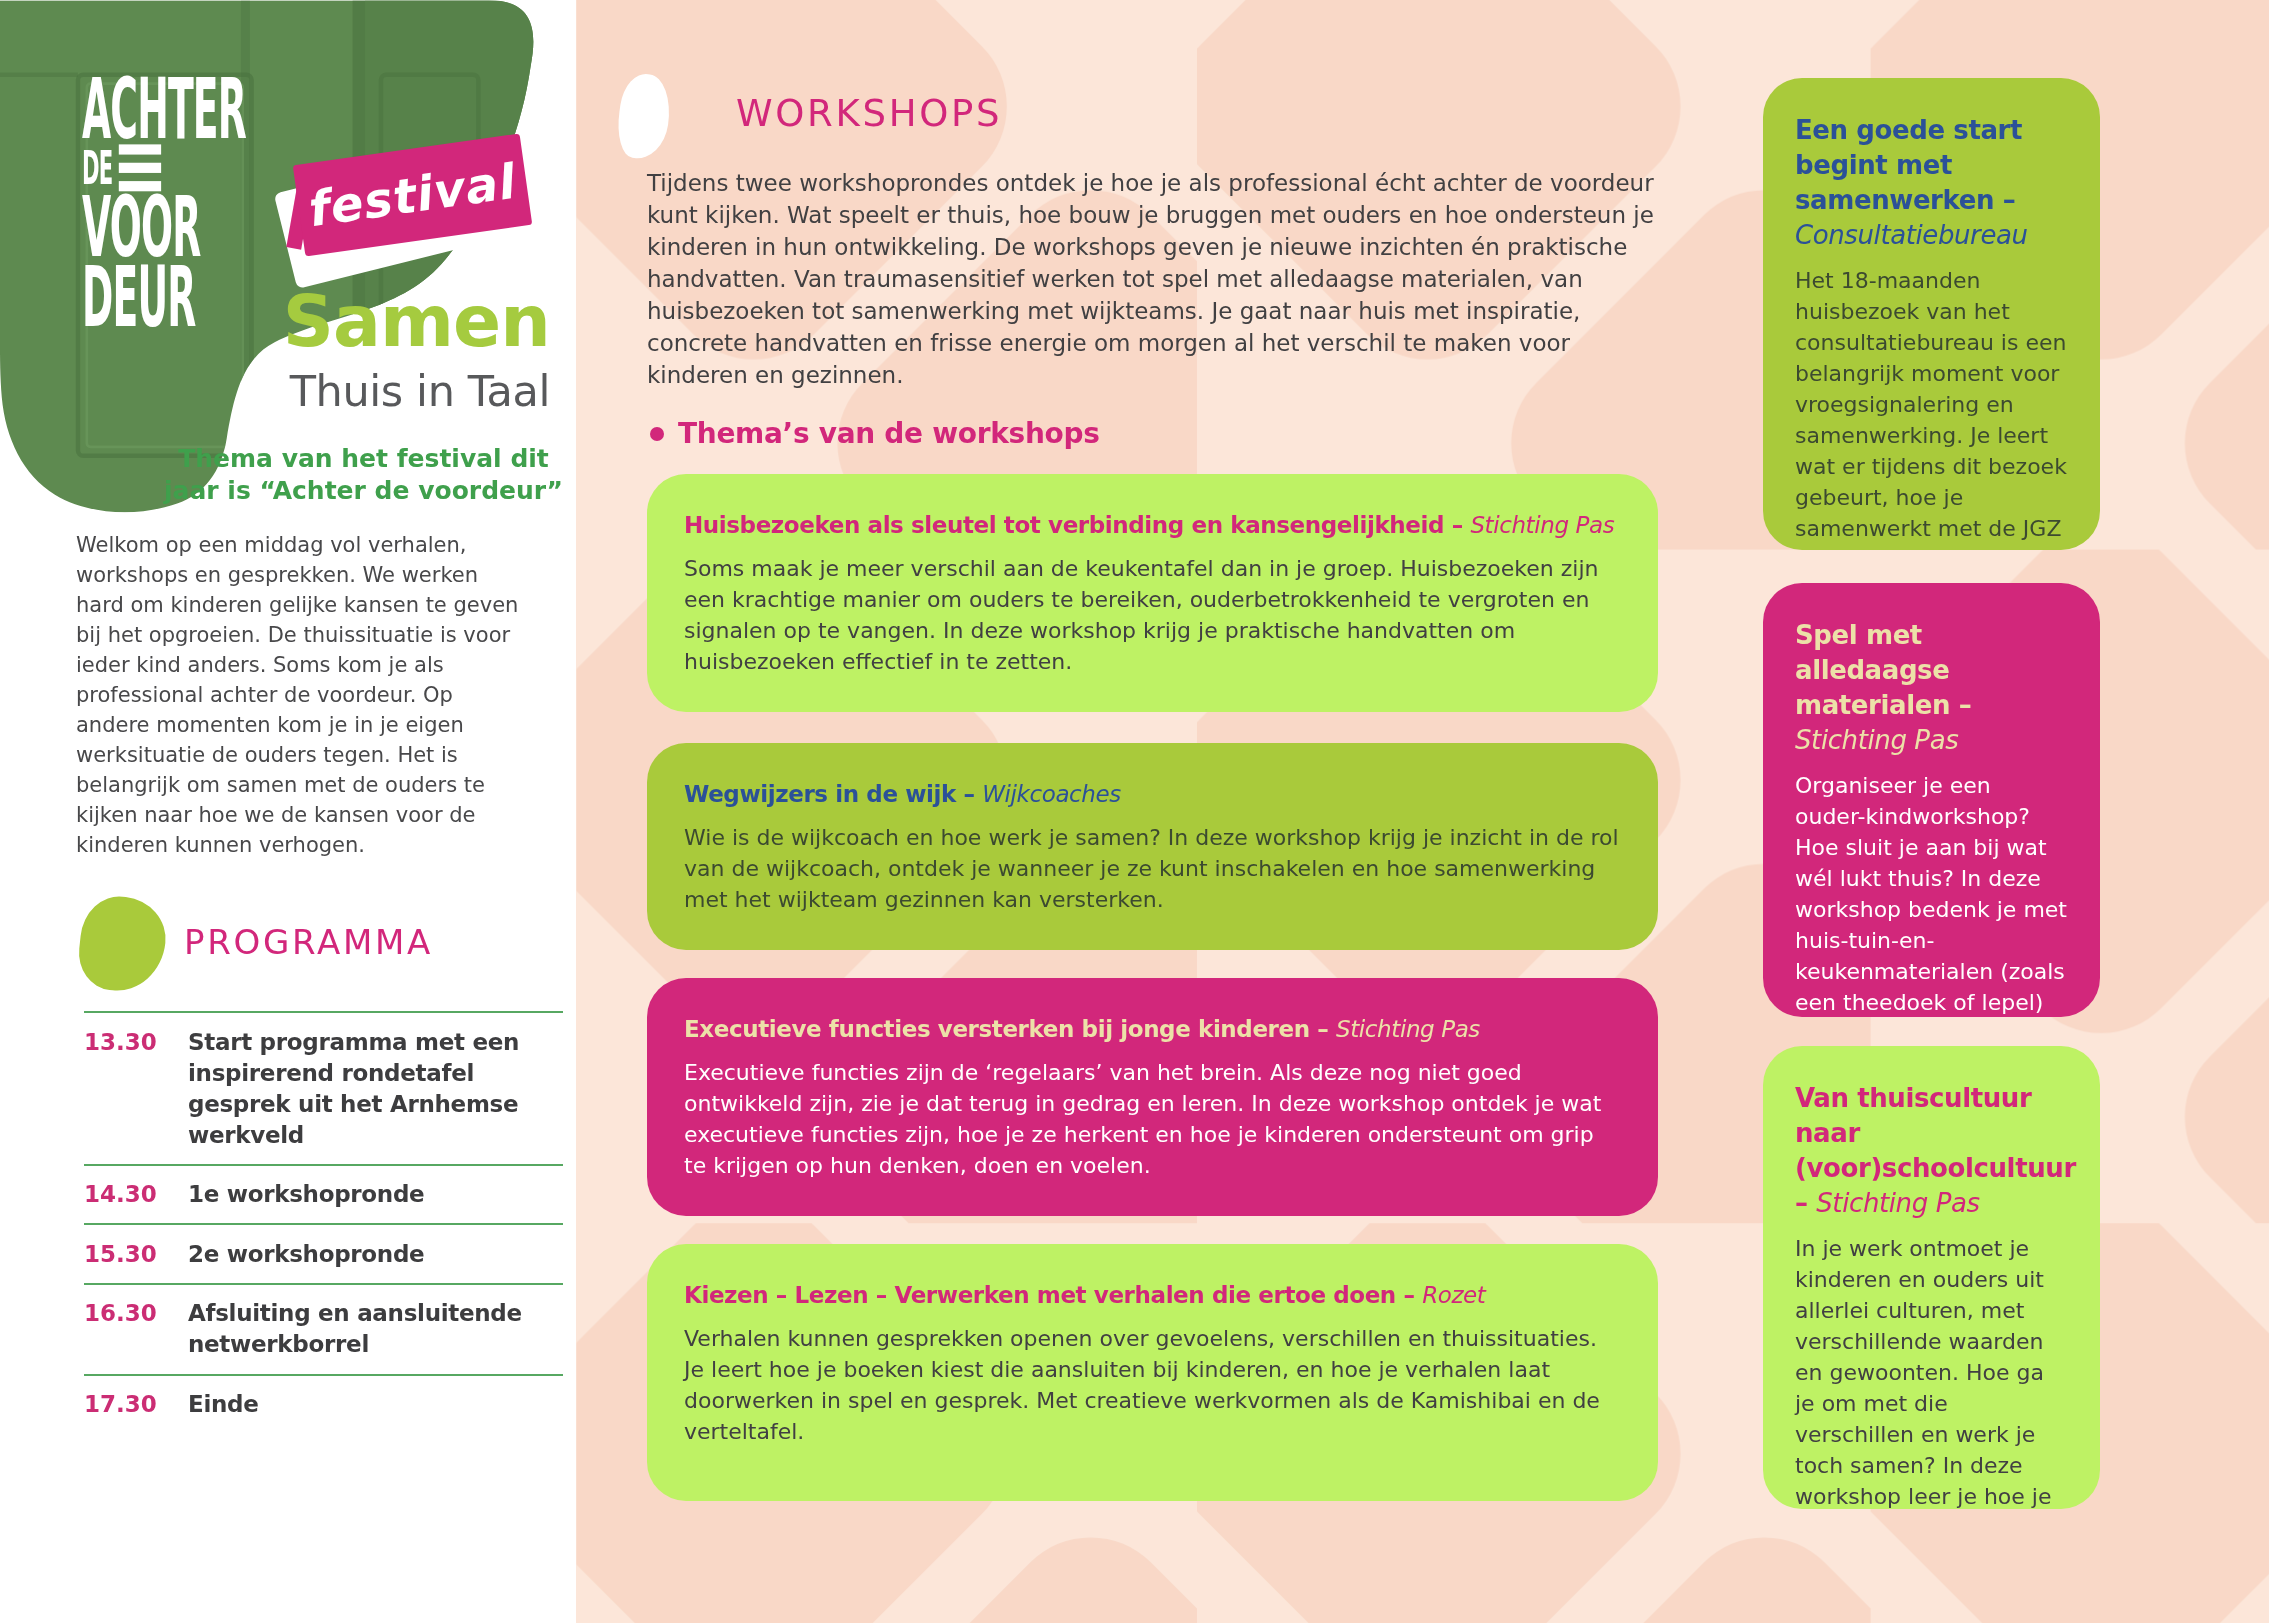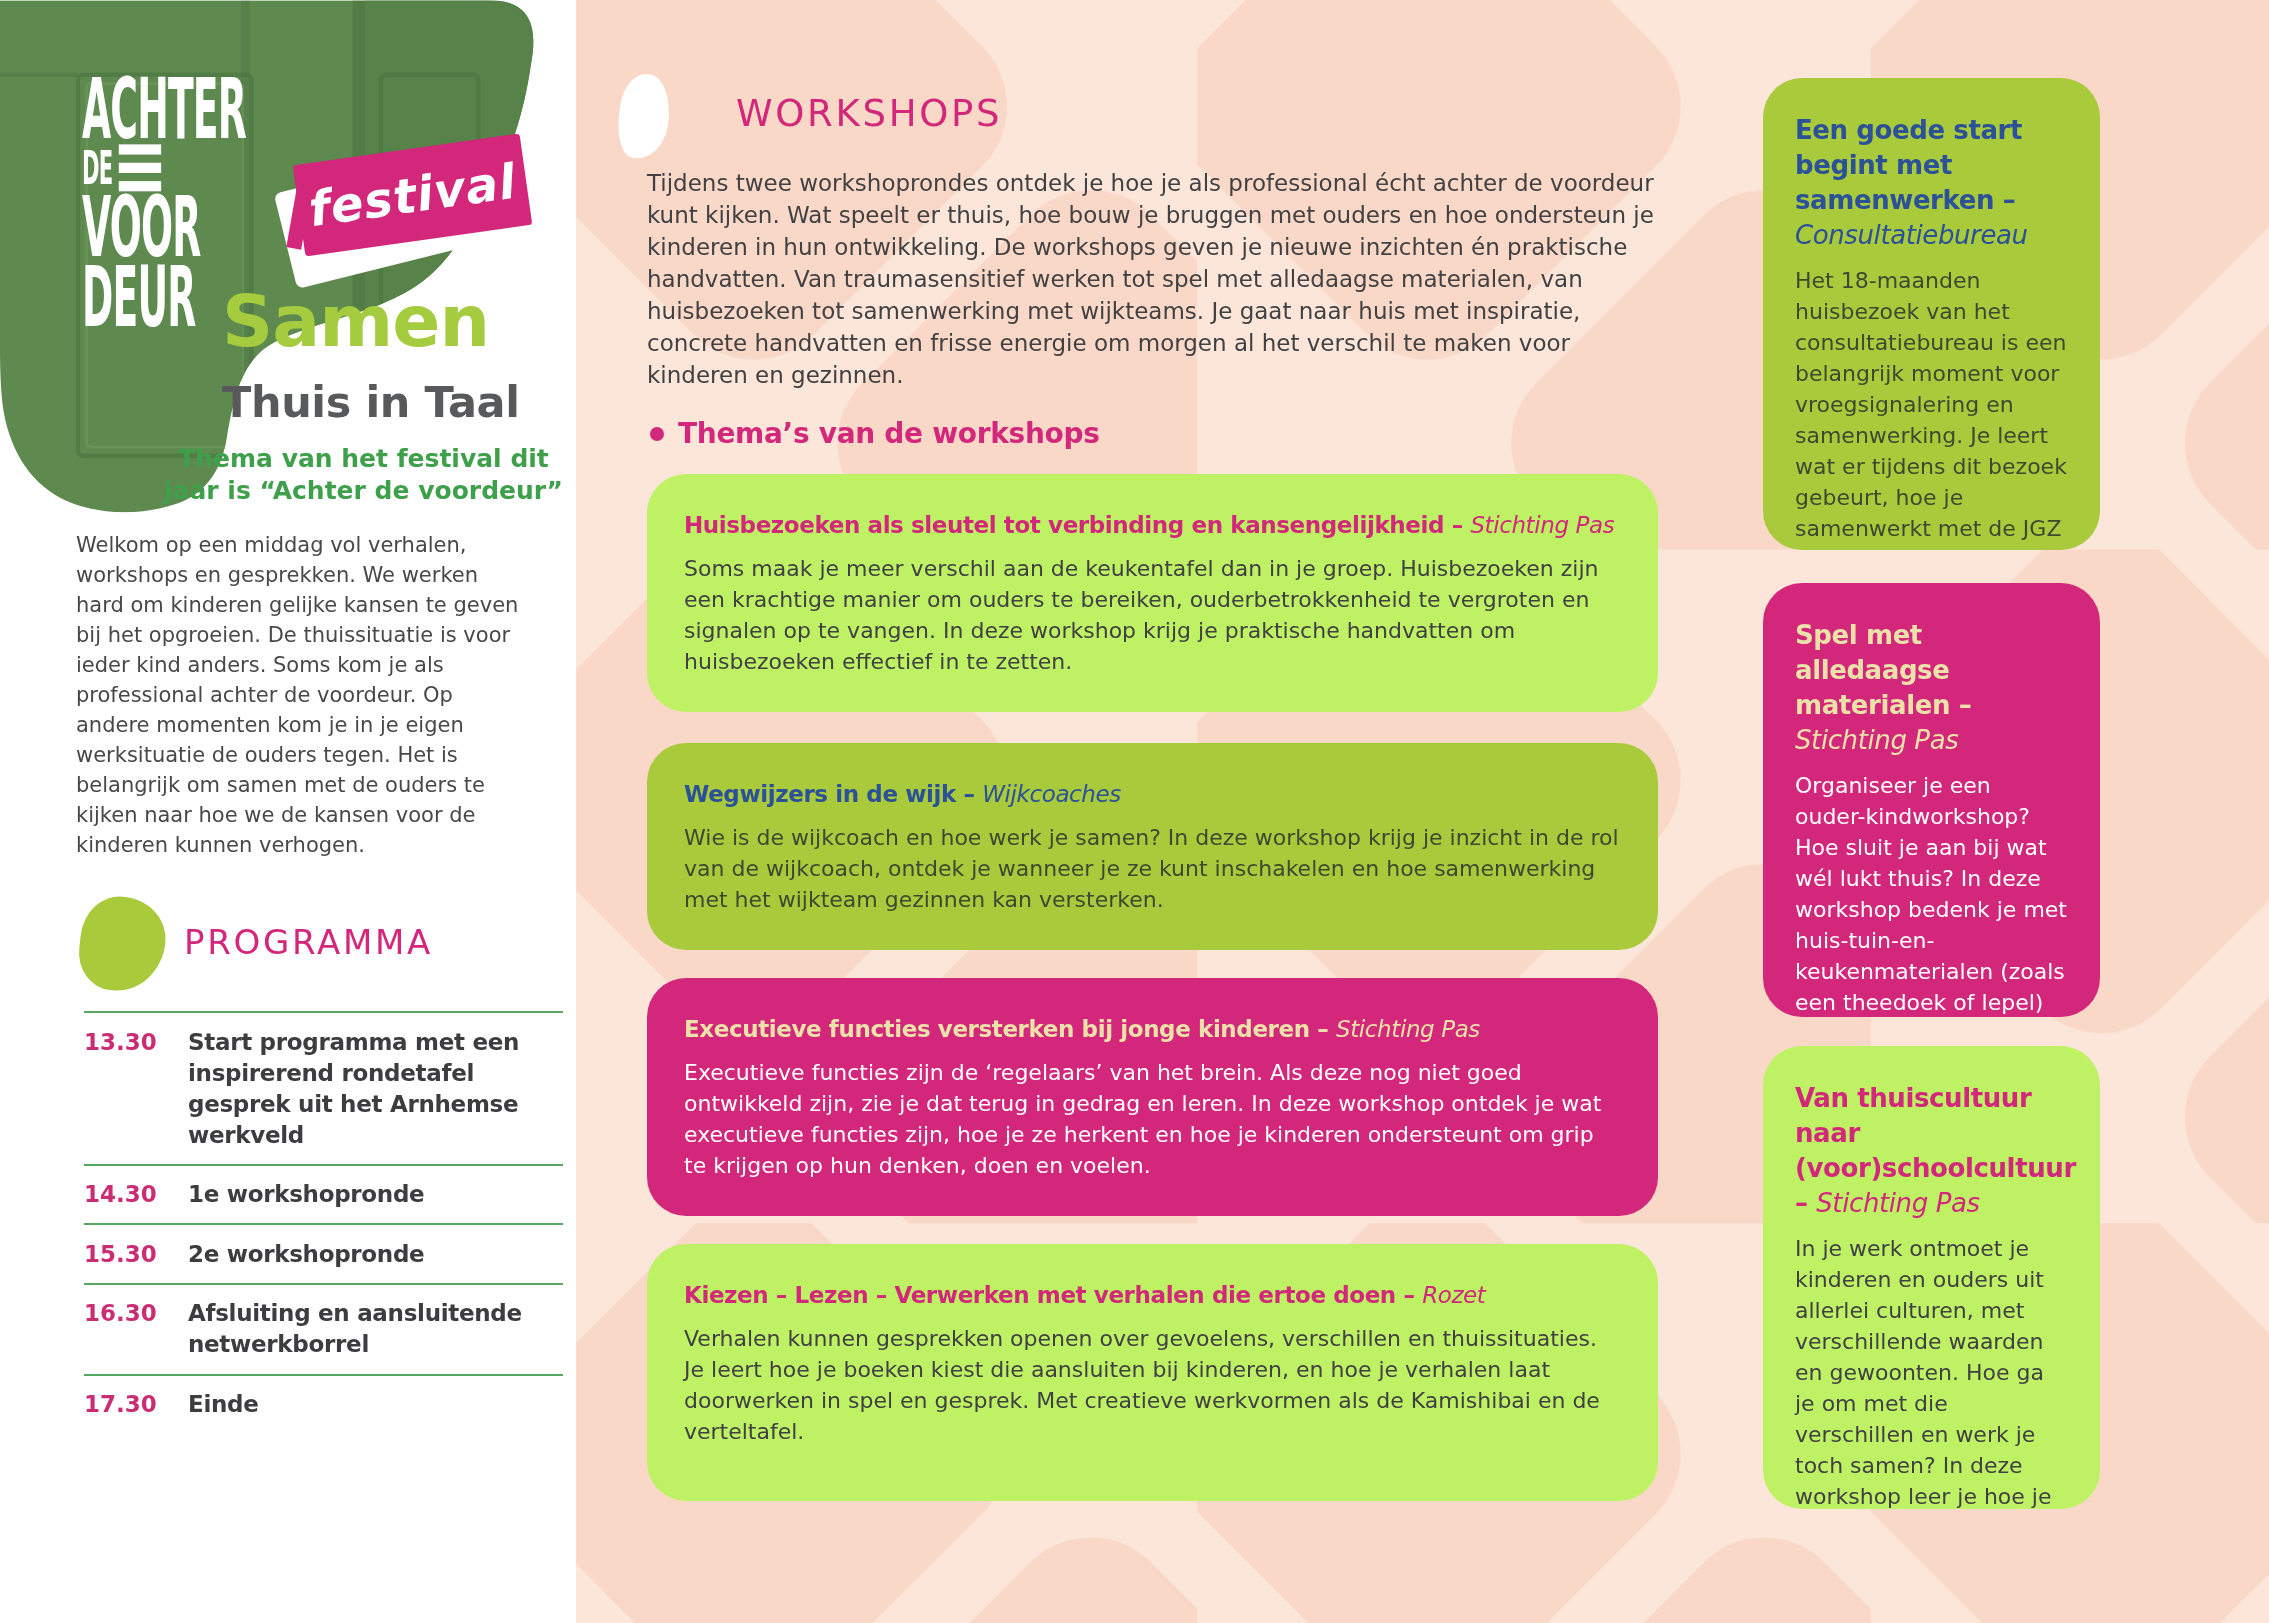--- a/index.html
+++ b/index.html
@@ -22,23 +22,23 @@
   .logo .bars i{display:block;width:92px;height:9.8px;background:#ffffff;}
   
   .banner-shadow{position:absolute;left:282px;top:163px;width:243px;height:98px;background:#ffffff;transform:rotate(-14deg);border-radius:7px;}
   .banner-ribbon{position:absolute;left:293px;top:171px;width:15px;height:78px;background:#d2277b;transform:rotate(10deg);}
   .banner{
     position:absolute;left:298px;top:149px;width:229px;height:92px;background:#d2277b;border-radius:3.5px;
     transform:rotate(-8deg);display:flex;align-items:center;justify-content:center;
     color:#ffffff;font-size:48px;font-weight:bold;font-style:italic;letter-spacing:0.9px;
   }
   
-  .samen-block{position:absolute;left:222px;top:286px;width:328px;text-align:left;}
+  .samen-block{position:absolute;left:222px;top:286px;width:328px;text-align:right;}
   .samen{font-size:71px;font-weight:bold;color:#a5cb3f;letter-spacing:-0.9px;line-height:1;}
-  .thuis{font-size:43px;font-weight:bold;color:#58595b;margin-top:20px;letter-spacing:-0.4px;}
+  .thuis{font-size:43px;font-weight:normal;color:#58595b;margin-top:9px;letter-spacing:-0.4px;}
   .theme-note{position:absolute;left:164px;top:443px;width:399px;text-align:center;color:#3fa04c;font-weight:bold;font-size:25px;line-height:32px;}
   .welcome{position:absolute;left:76px;top:530px;width:450px;font-size:21px;line-height:30px;color:#48484a;}
   
   .pebble{position:absolute;}
   .pebble.green{left:80px;top:897px;width:85px;height:94px;background:#a9ca3b;border-radius:46% 54% 58% 42% / 48% 46% 58% 42%;transform:rotate(6deg);}
   .pebble.white{left:619px;top:74px;width:50px;height:85px;background:#ffffff;border-radius:48% 52% 60% 40% / 42% 58% 46% 54%;transform:rotate(8deg);}
   .h-programma{position:absolute;left:184px;top:922px;font-size:34px;color:#d2277b;letter-spacing:2.7px;}
   .schedule{position:absolute;left:84px;top:998px;width:479px;}
   .prog-row{display:flex;gap:30px;}
   .prog-time{flex:none;width:74px;color:#cb2d74;font-weight:bold;font-size:23px;line-height:31px;}

